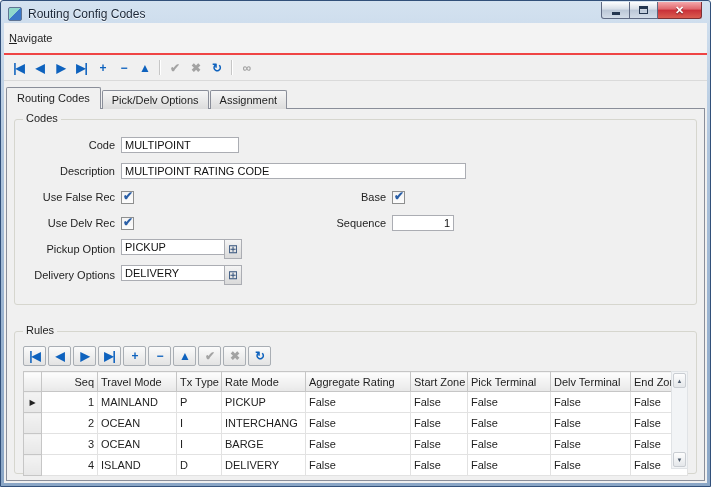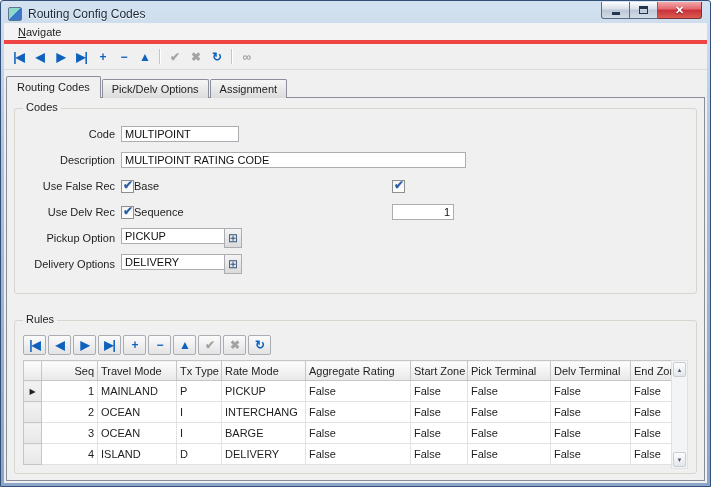--- a/index.html
+++ b/index.html
@@ -19,21 +19,21 @@
 .wbtn.min{width:29px;border-radius:0 0 0 3px}
 .wbtn.max{width:28px;border-left:none}
 .wbtn.close{width:44px;border-left:none;border-color:#7E3034;border-radius:0 0 3px 0;
   background:linear-gradient(#F5A8AB,#E0666C 45%,#C92F38 50%,#DA5C50)}
 .glyph-min{width:8px;height:3px;background:#24364F;margin-top:7px}
 .glyph-max{width:9px;height:8px;border:1px solid #24364F;border-top-width:3px}
 .wbtn.close::after{content:"✕";color:#fff;font-size:11px;font-weight:bold;text-shadow:0 1px 1px #6D1318}
 
 
 .client{flex:1;background:#F0F0F0;display:flex;flex-direction:column;min-height:0}
-.menubar{height:21px;display:flex;align-items:center;padding:0 9px;background:#F3F3F3;border-bottom:4px solid #ef4444}
+.menubar{height:32px;display:flex;align-items:center;padding:0 0;background:#F3F3F3;border-bottom:2px solid #ef4444}
 .menu-item{padding:2px 5px;cursor:default}
 .toolbar{height:26px;display:flex;align-items:center;padding:0 4px;background:#F0F0F0;border-bottom:1px solid #DADADA}
 .tbtn{width:21px;height:20px;display:flex;align-items:center;justify-content:center;color:#0E62BE;font-weight:bold;font-size:12px;letter-spacing:-1px}
 .tbtn.disabled{color:#A3A3A3}
 .tsep{width:1px;height:15px;background:#C6C6C6;box-shadow:1px 0 0 #FFF;margin:0 4px}
 
 
 .tab-strip{display:flex;align-items:flex-end;padding:5px 2px 0;position:relative;z-index:2}
 .tab{border:1px solid #8A8E99;border-bottom:none;background:linear-gradient(#F6F6F6,#DCDCDC);
   padding:3px 9px;margin-right:1px;border-radius:2px 2px 0 0;position:relative;top:1px;cursor:default;white-space:nowrap}
@@ -42,21 +42,21 @@
 
 
 .group{position:relative;border:1px solid #D6D6CE;border-radius:3px;margin:5px 3px 12px;padding:12px 6px 4px}
 .group-label{position:absolute;top:-8px;left:8px;background:#F0F0F0;padding:0 3px}
 .codes-group{height:186px}
 .rules-group{flex:1;margin-top:14px;margin-bottom:2px;display:flex;flex-direction:column;min-height:0}
 
 
 .frow{display:flex;align-items:center;height:26px}
 .flabel{width:100px;text-align:right;padding-right:6px;white-space:nowrap}
-.flabel2{width:258px;text-align:left;padding-right:6px;white-space:nowrap}
+.flabel2{width:258px;text-align:right;padding-right:6px;white-space:nowrap}
 .tinput{height:16px;border:1px solid #ABADB3;background:#fff;padding:0 3px;font:11px "Liberation Sans",sans-serif;color:#111}
 .w118{width:118px}.w345{width:345px}
 .w62{width:62px;text-align:right}
 .combo{display:inline-flex}
 .combo .tinput{width:103px;border-right:none}
 .combo-btn{width:18px;height:20px;border:1px solid #ABADB3;background:linear-gradient(#F4F4F4,#DADADA);
   display:flex;align-items:center;justify-content:center;color:#35537C;font-size:12px;cursor:default}
 .checkbox{width:13px;height:13px;border:1px solid #8E8F8F;background:linear-gradient(#F3F3F3,#FCFCFC);display:inline-block;position:relative}
 .checkbox.checked::after{content:"✔";position:absolute;left:1px;top:-3px;font-size:12px;font-weight:bold;color:#2B5FA6}
 

